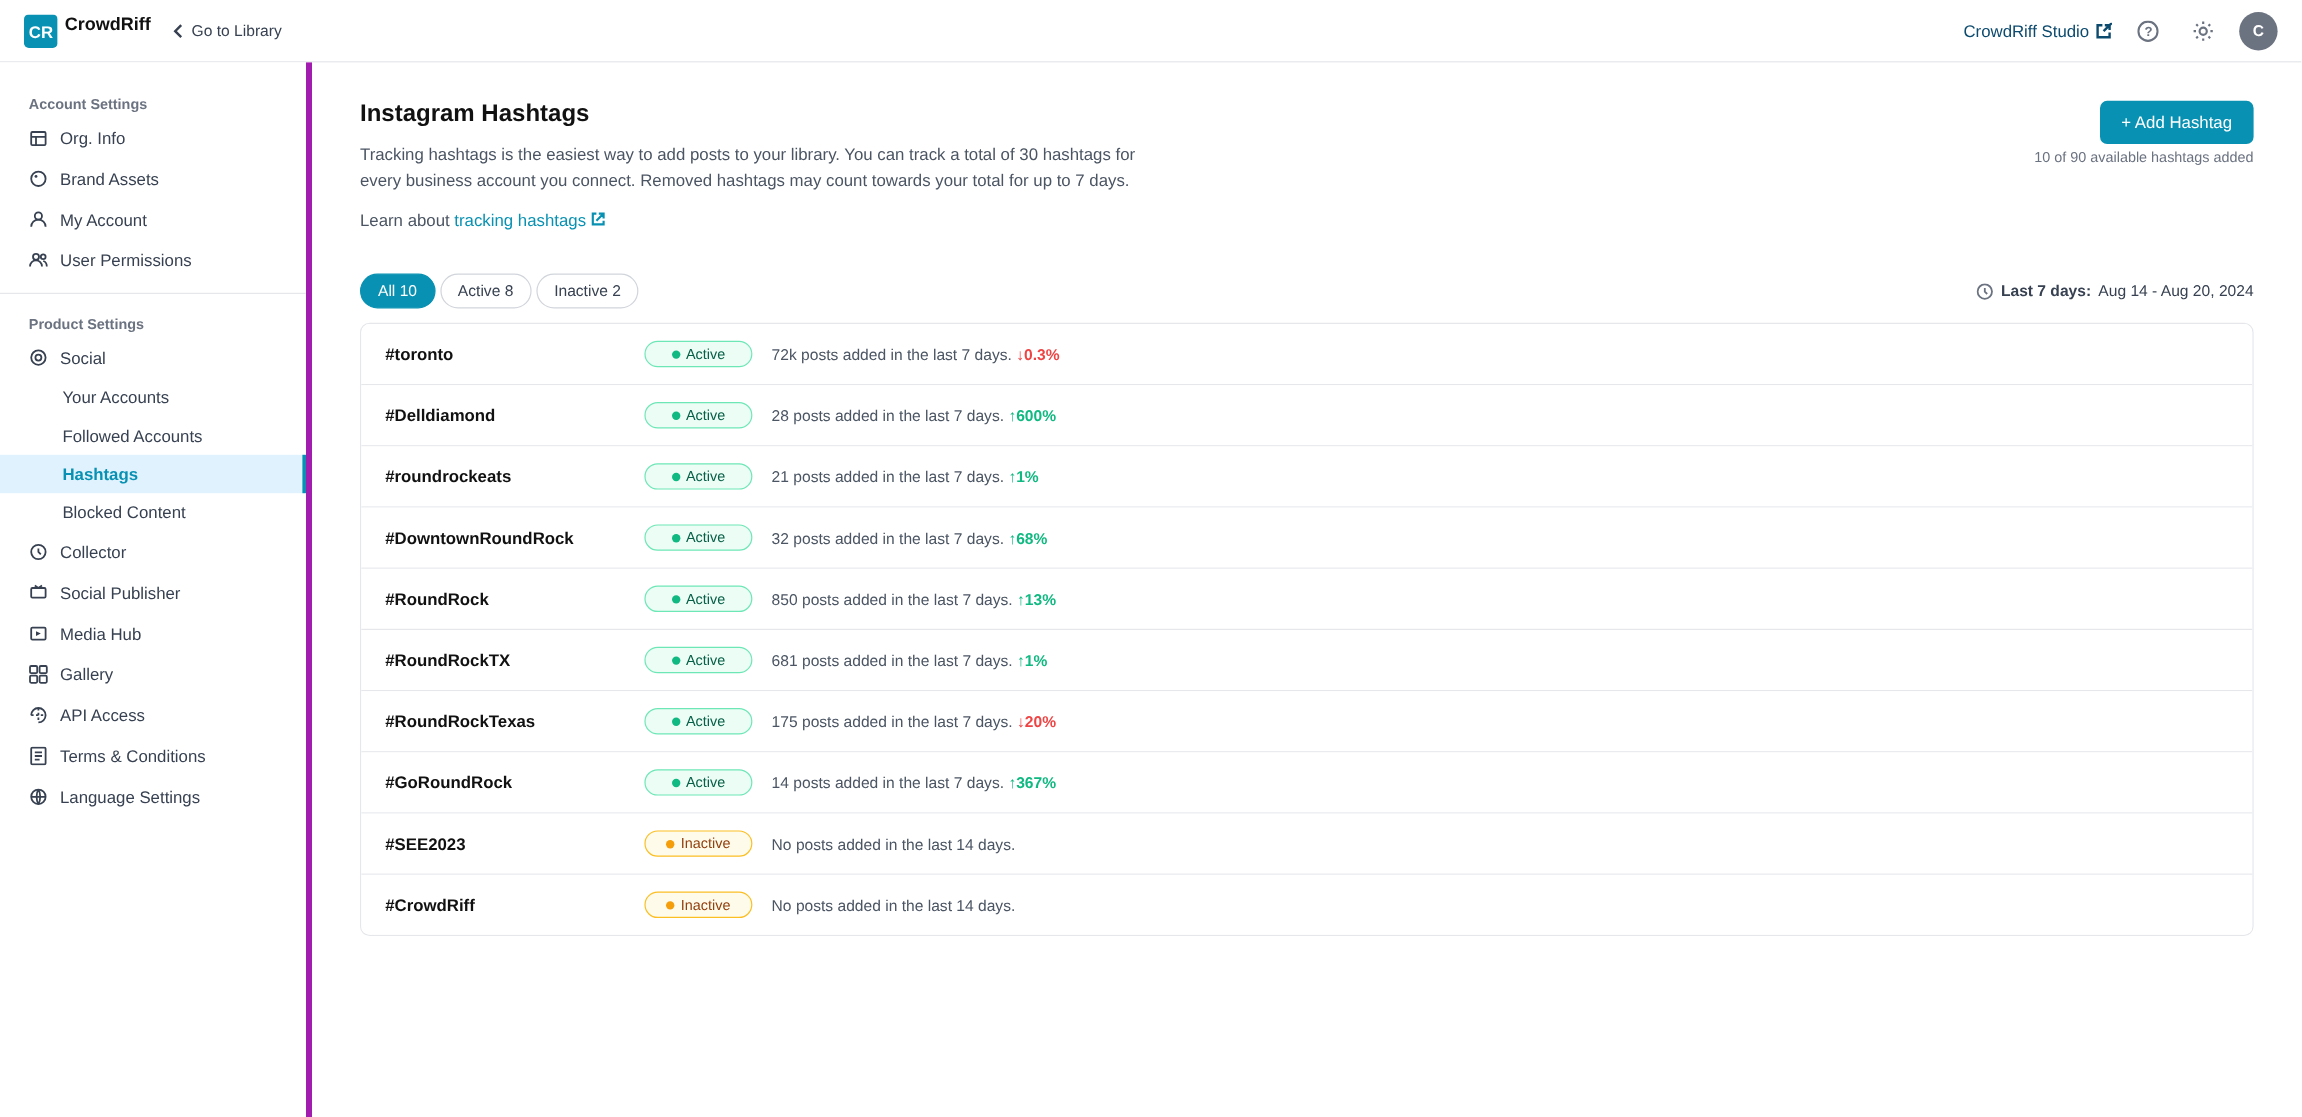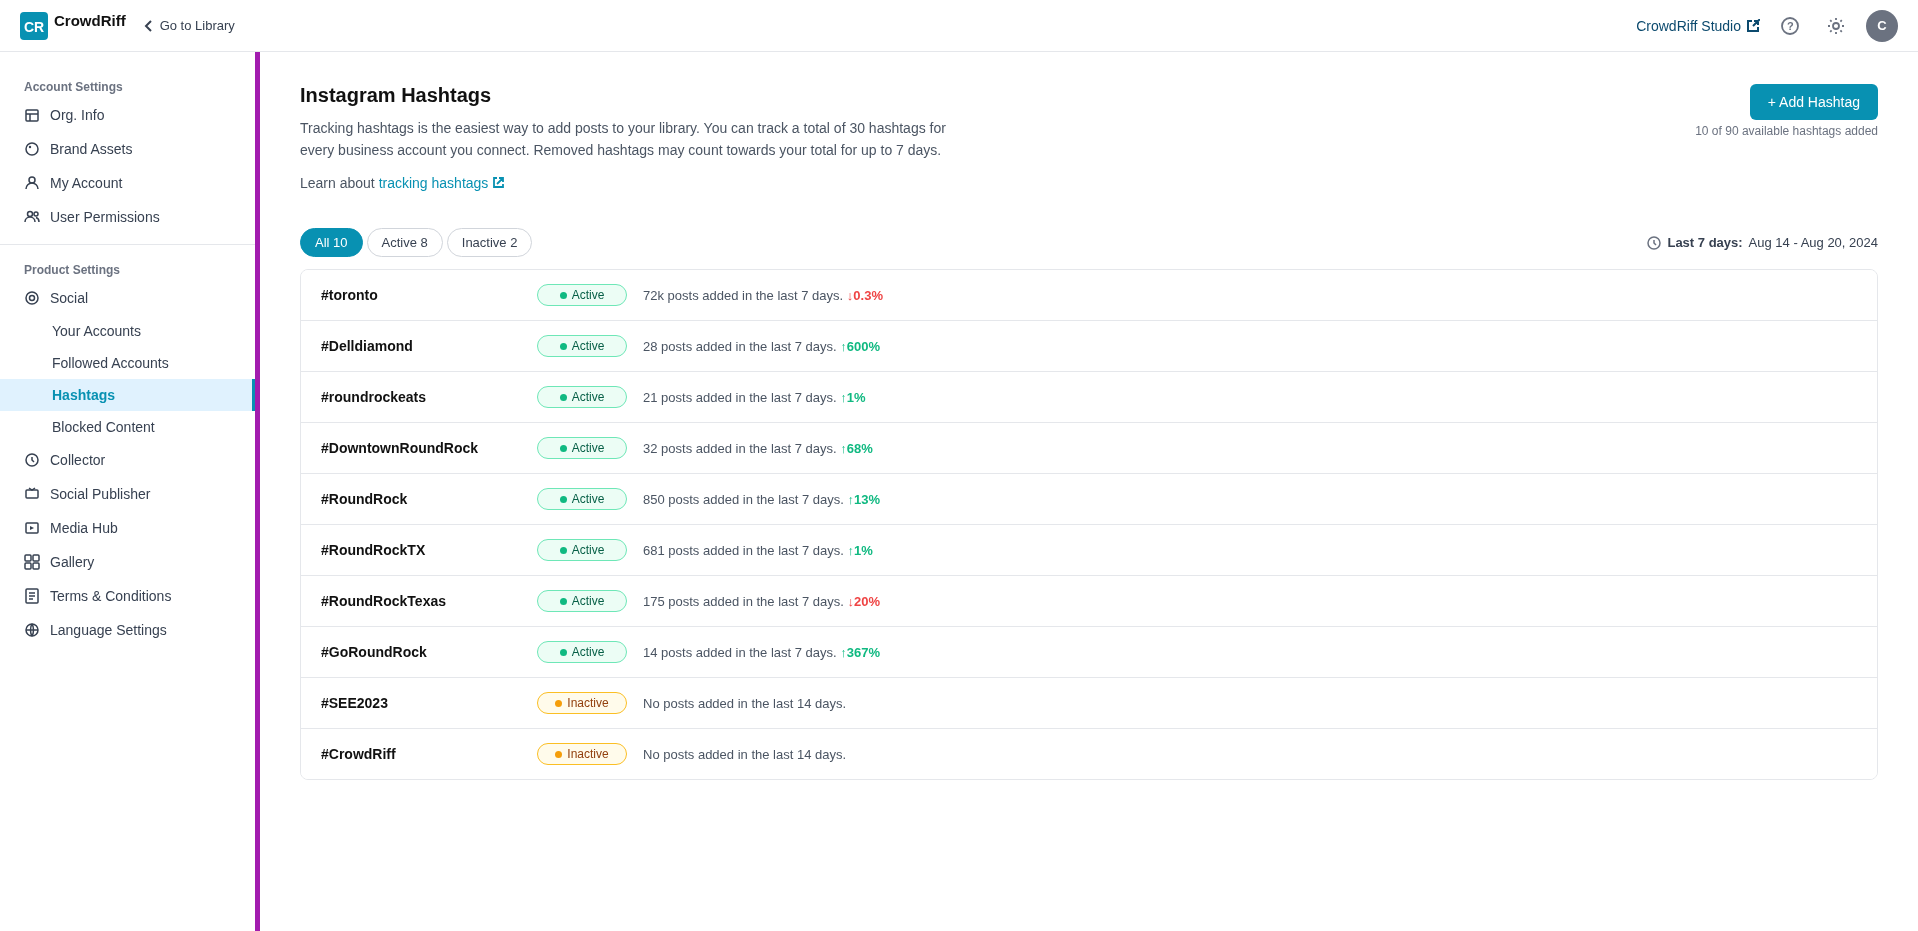--- a/index.html
+++ b/index.html
@@ -222,20 +222,27 @@
       <span>Media Hub</span>
     </div>
     <div class="sidebar-item">
       <svg class="item-icon" viewBox="0 0 16 16" fill="none" stroke="currentColor" stroke-width="1.5">
           <rect x="1" y="1" width="6" height="6" rx="1"></rect>
           <rect x="9" y="1" width="6" height="6" rx="1"></rect>
           <rect x="1" y="9" width="6" height="6" rx="1"></rect>
           <rect x="9" y="9" width="6" height="6" rx="1"></rect>
         </svg>
       <span>Gallery</span>
+    </div>
+    <div class="sidebar-item">
+      <svg class="item-icon" viewBox="0 0 16 16" fill="none" stroke="currentColor" stroke-width="1.5">
+          <path d="M2 8c0-3.3 2.7-6 6-6s6 2.7 6 6-2.7 6-6 6"></path>
+          <path d="M8 2v12M2 8h12" stroke-dasharray="2 2"></path>
+        </svg>
+      <span>API Access</span>
     </div>
     <div class="sidebar-item">
       <svg class="item-icon" viewBox="0 0 16 16" fill="none" stroke="currentColor" stroke-width="1.5">
           <rect x="2" y="1" width="12" height="14" rx="1"></rect>
           <line x1="5" y1="5" x2="11" y2="5"></line>
           <line x1="5" y1="8" x2="11" y2="8"></line>
           <line x1="5" y1="11" x2="9" y2="11"></line>
         </svg>
       <span>Terms &amp; Conditions</span>
     </div>

